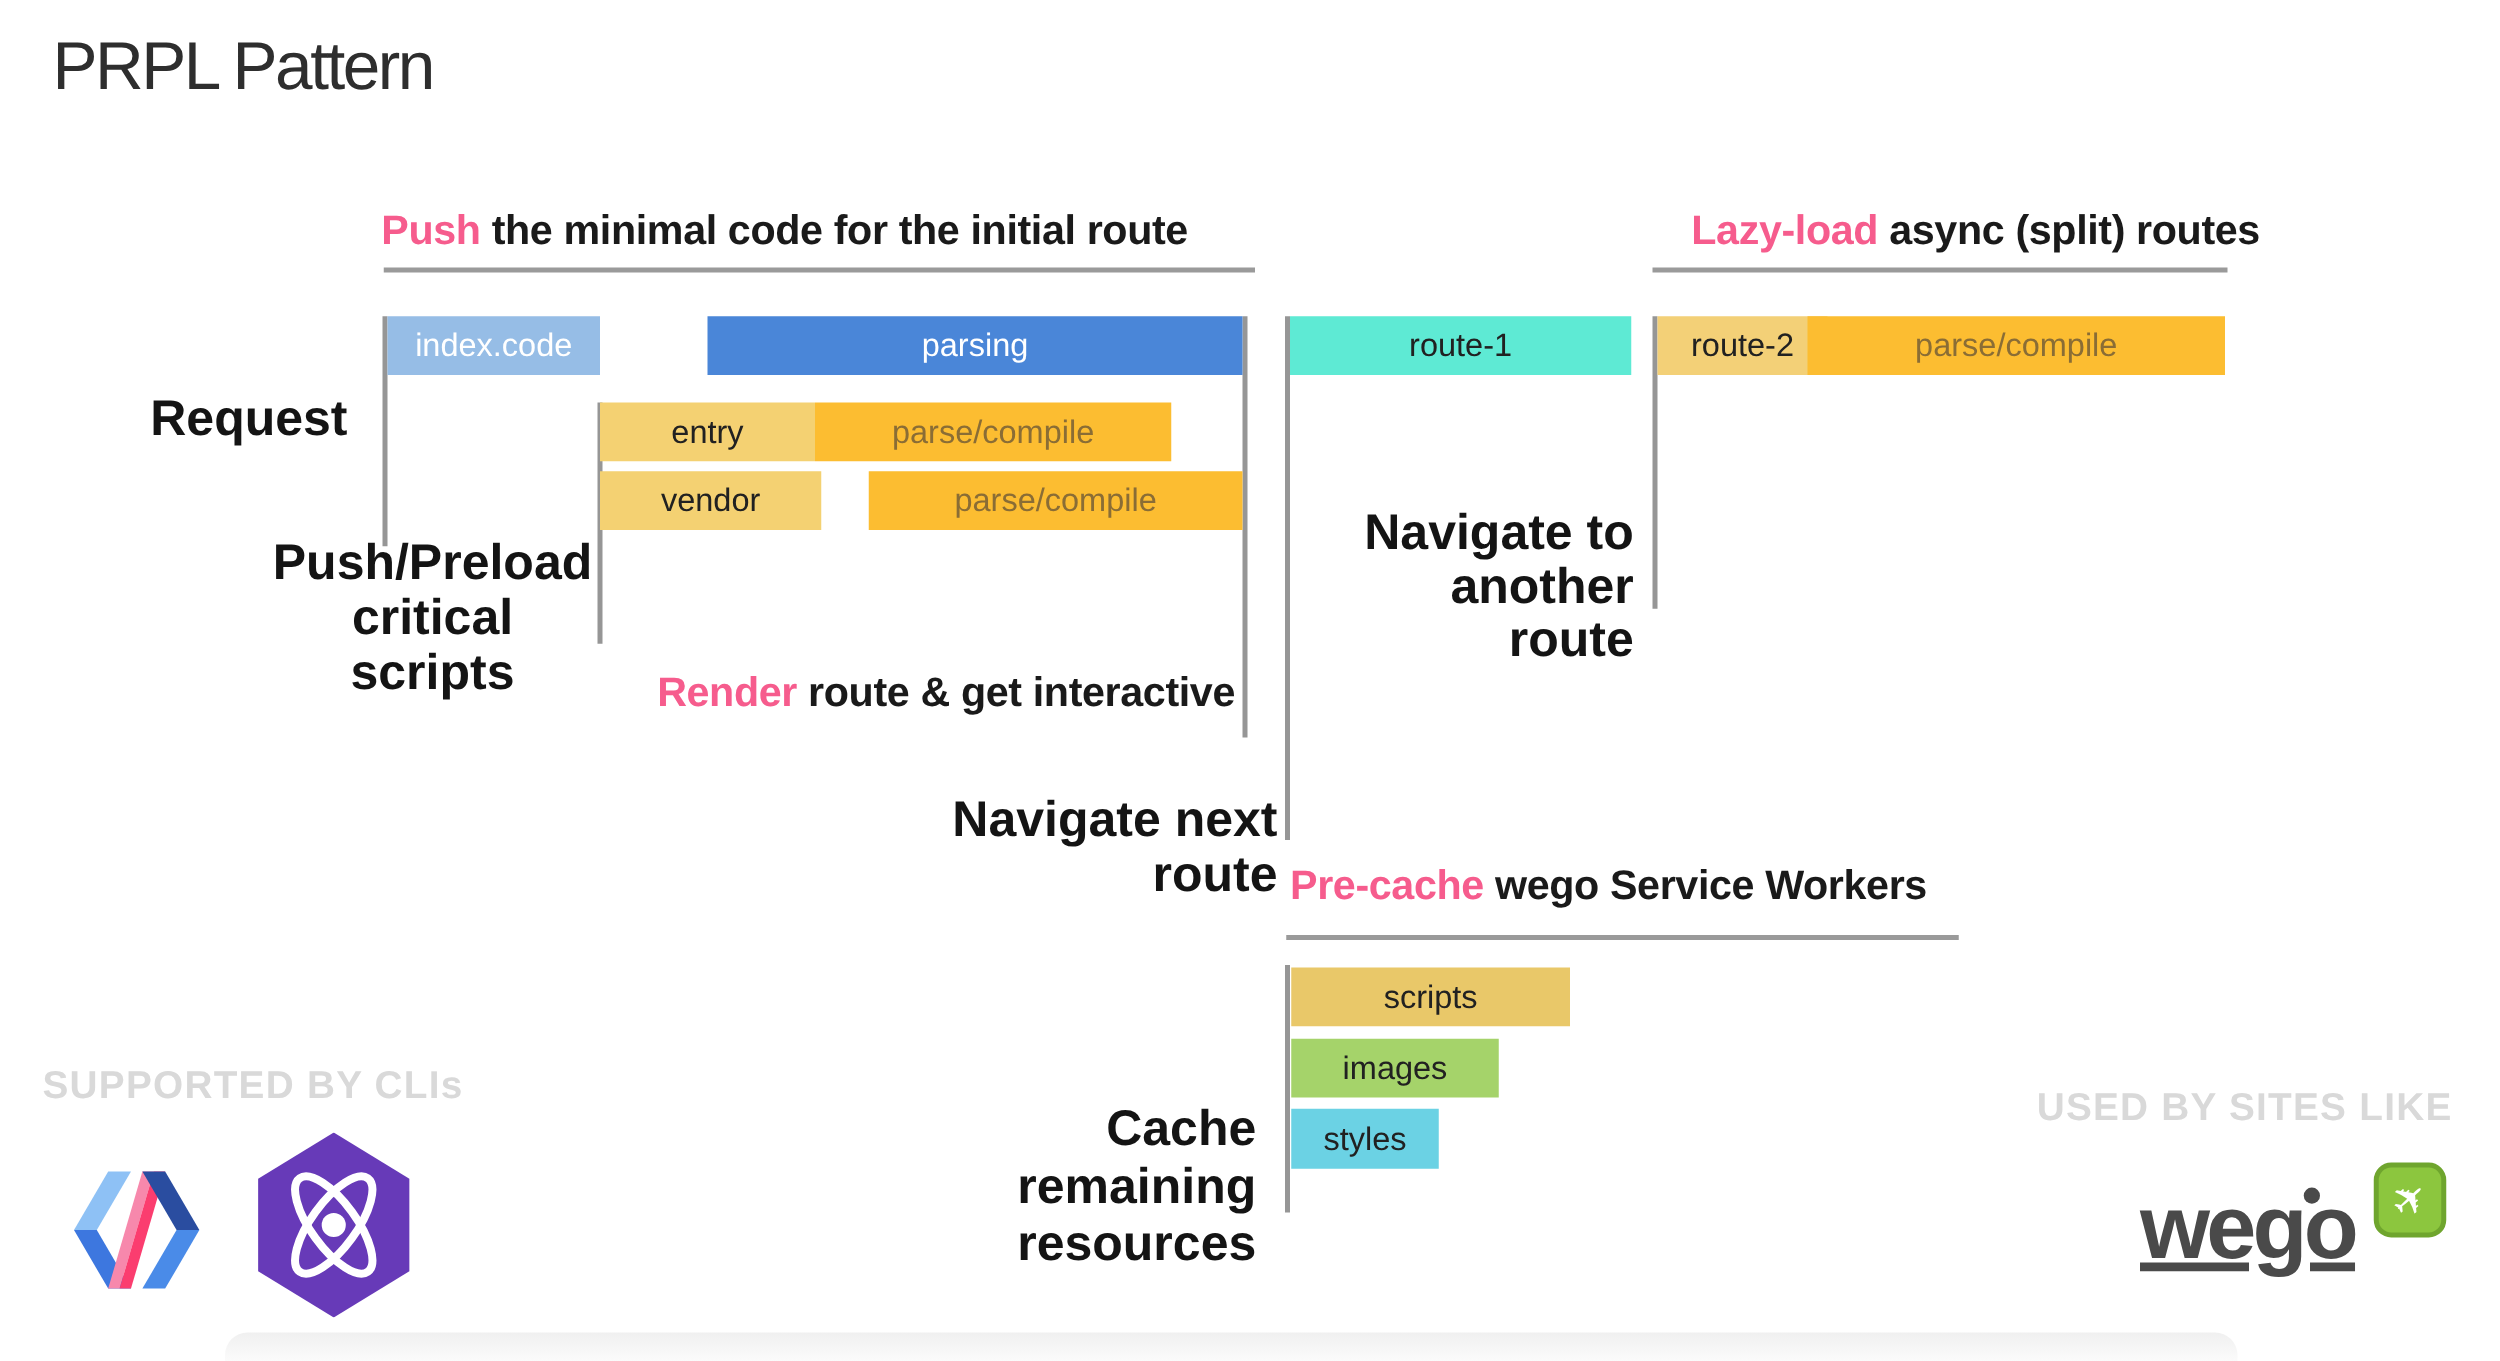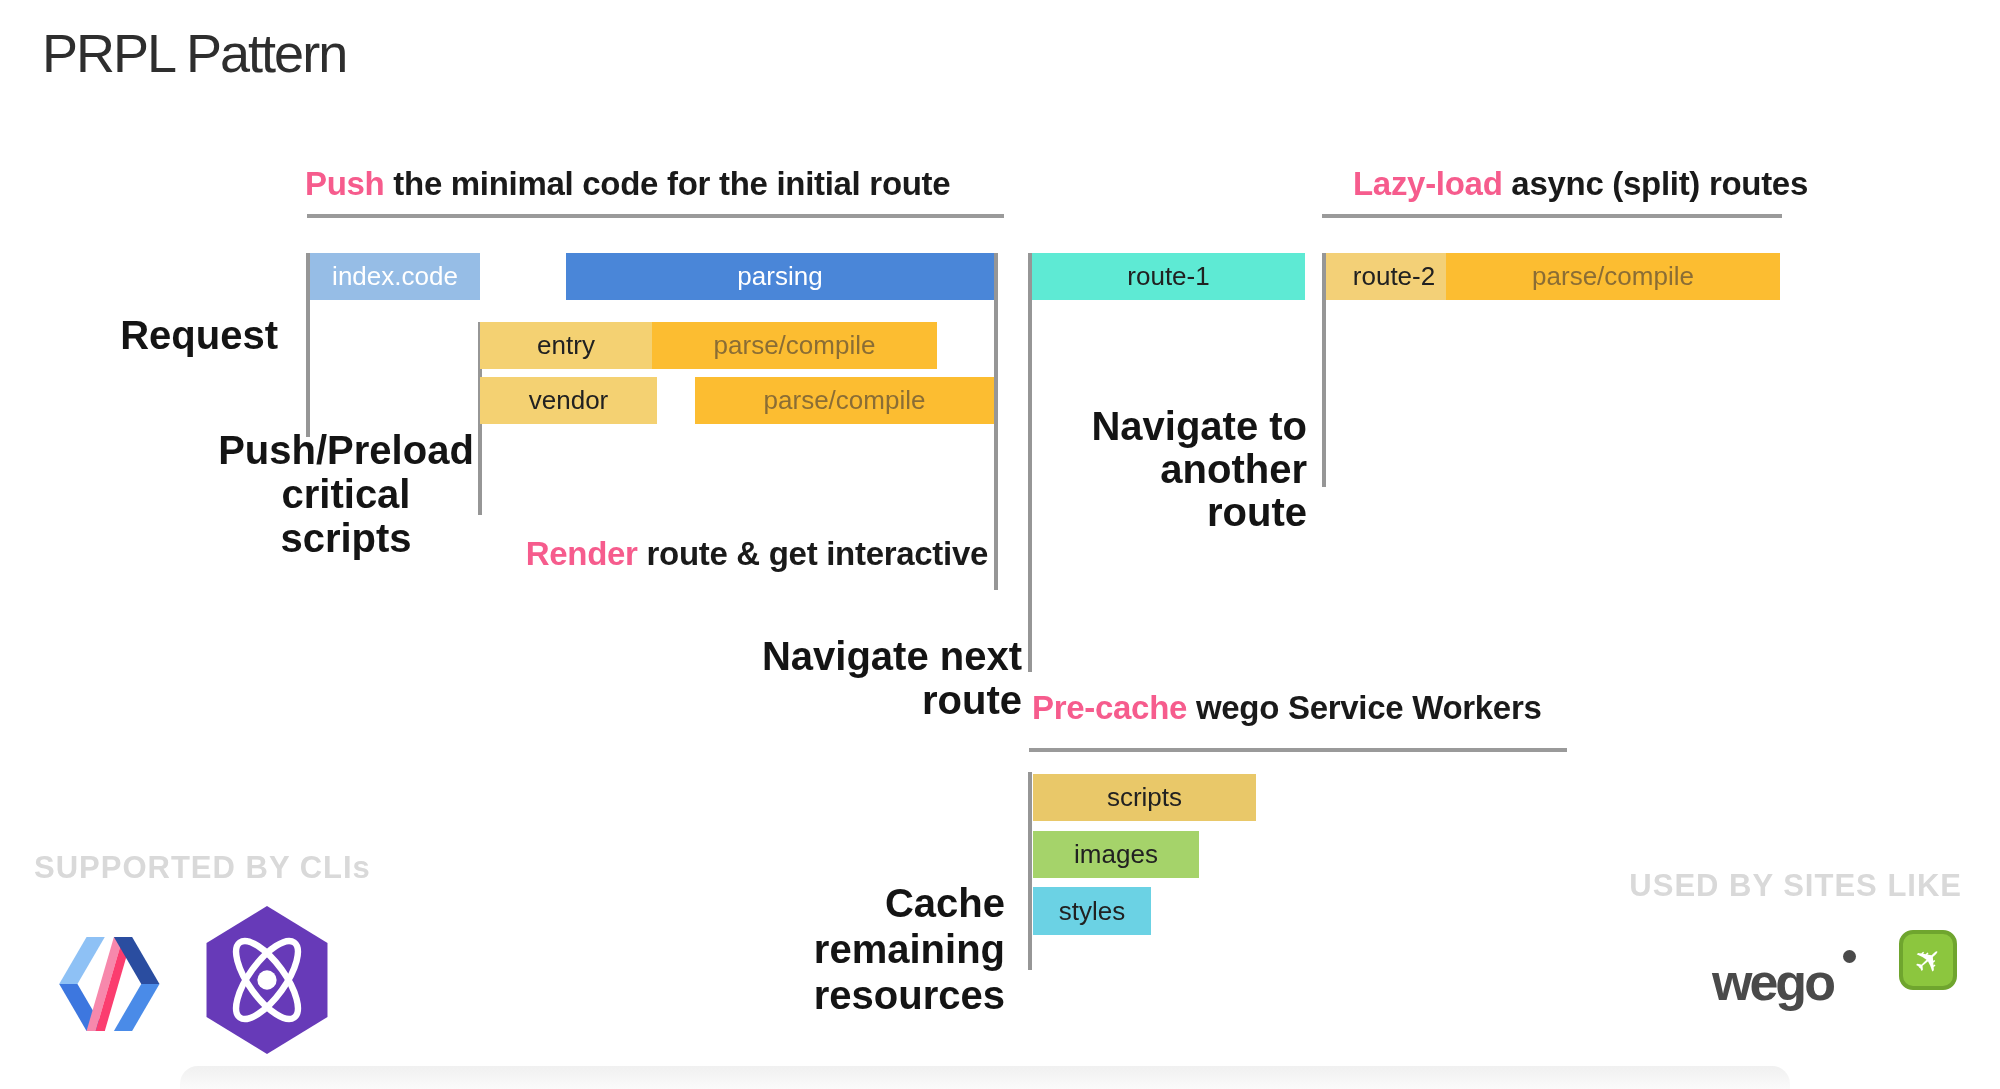--- a/index.html
+++ b/index.html
@@ -27,22 +27,22 @@
   .lbl{
     position:absolute;font-size:40px;font-weight:bold;color:#141414;
     line-height:44px;white-space:pre-line;
   }
   .muted{
     position:absolute;font-size:31px;font-weight:bold;color:#D9D9D9;
     letter-spacing:1px;white-space:nowrap;
   }
   .logo{position:absolute;}
   .wego-text{
-    position:absolute;left:1712px;top:946px;font-size:52px;font-weight:bold;
-    color:#4A4A4A;letter-spacing:-3px;line-height:72px;
+    position:absolute;left:1712px;top:946px;font-size:72px;font-weight:bold;
+    color:#4A4A4A;letter-spacing:-3px;line-height:72px;text-decoration:underline;
   }
   .wego-dot{position:absolute;left:1843px;top:950px;width:13px;height:13px;border-radius:50%;background:#4A4A4A;}
   .wego-badge{
     position:absolute;left:1899px;top:930px;width:50px;height:52px;border-radius:14px;
     background:#8CC63E;border:4px solid #6FA52E;display:flex;align-items:center;justify-content:center;
   }
   .wego-badge .plane{color:#ffffff;font-size:34px;transform:rotate(-42deg);line-height:1;}
   .bottom-band{
     position:absolute;left:180px;top:1066px;width:1610px;height:23px;
     border-radius:18px 18px 0 0;background:linear-gradient(180deg,#F0F0F0,#FBFBFB);

